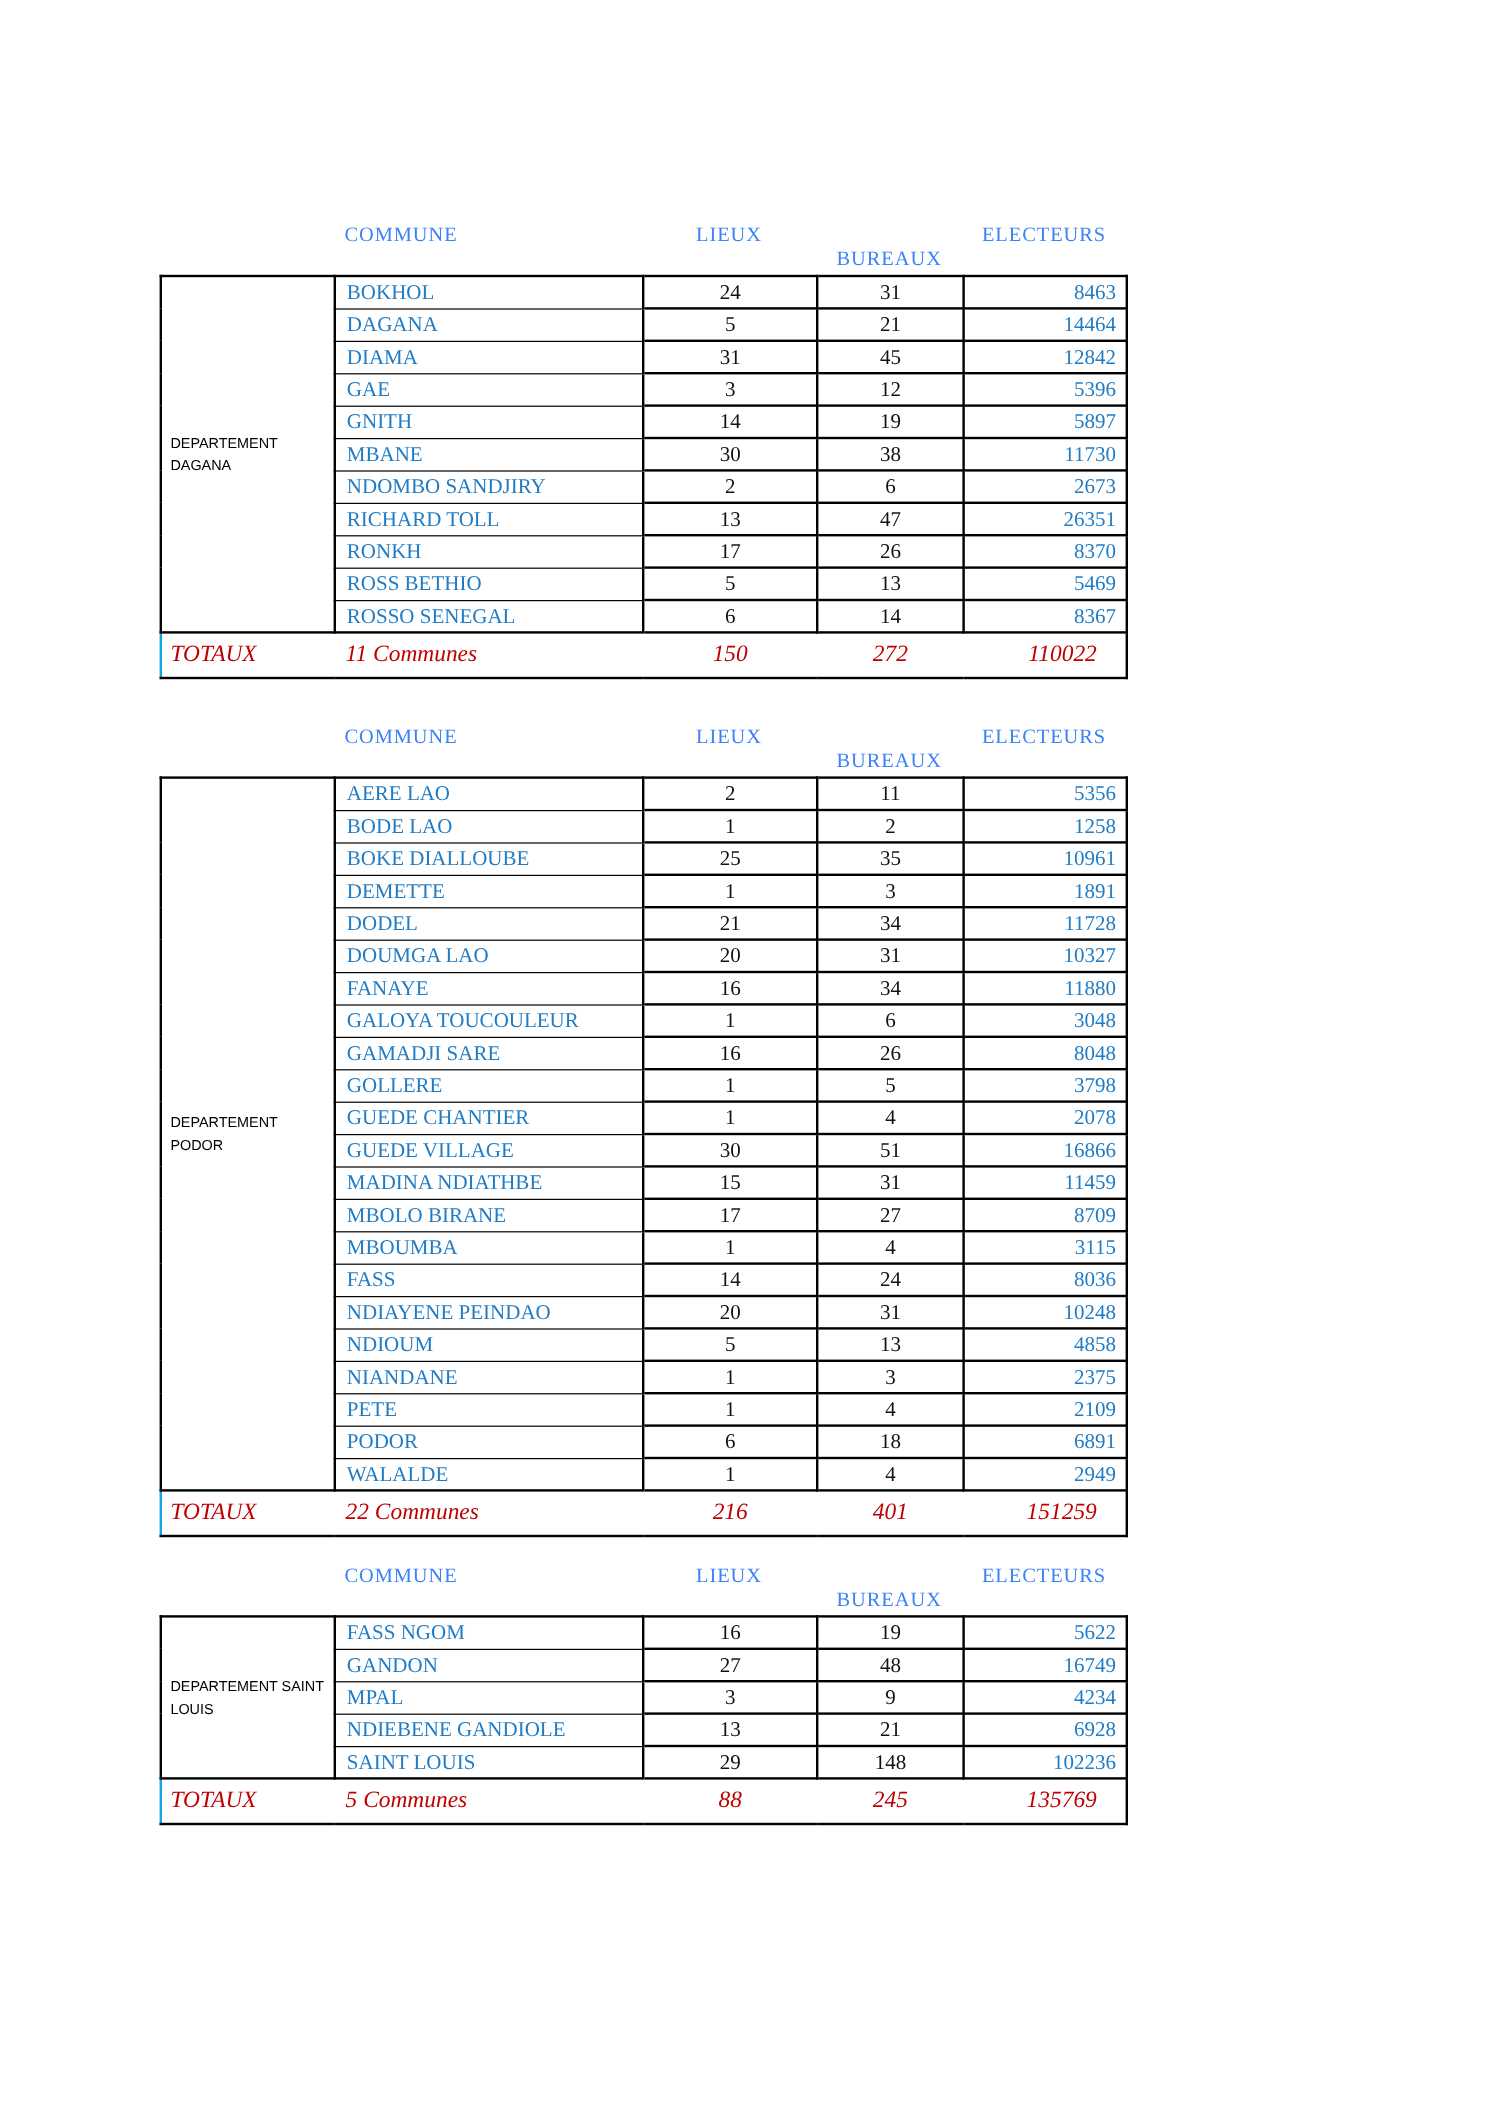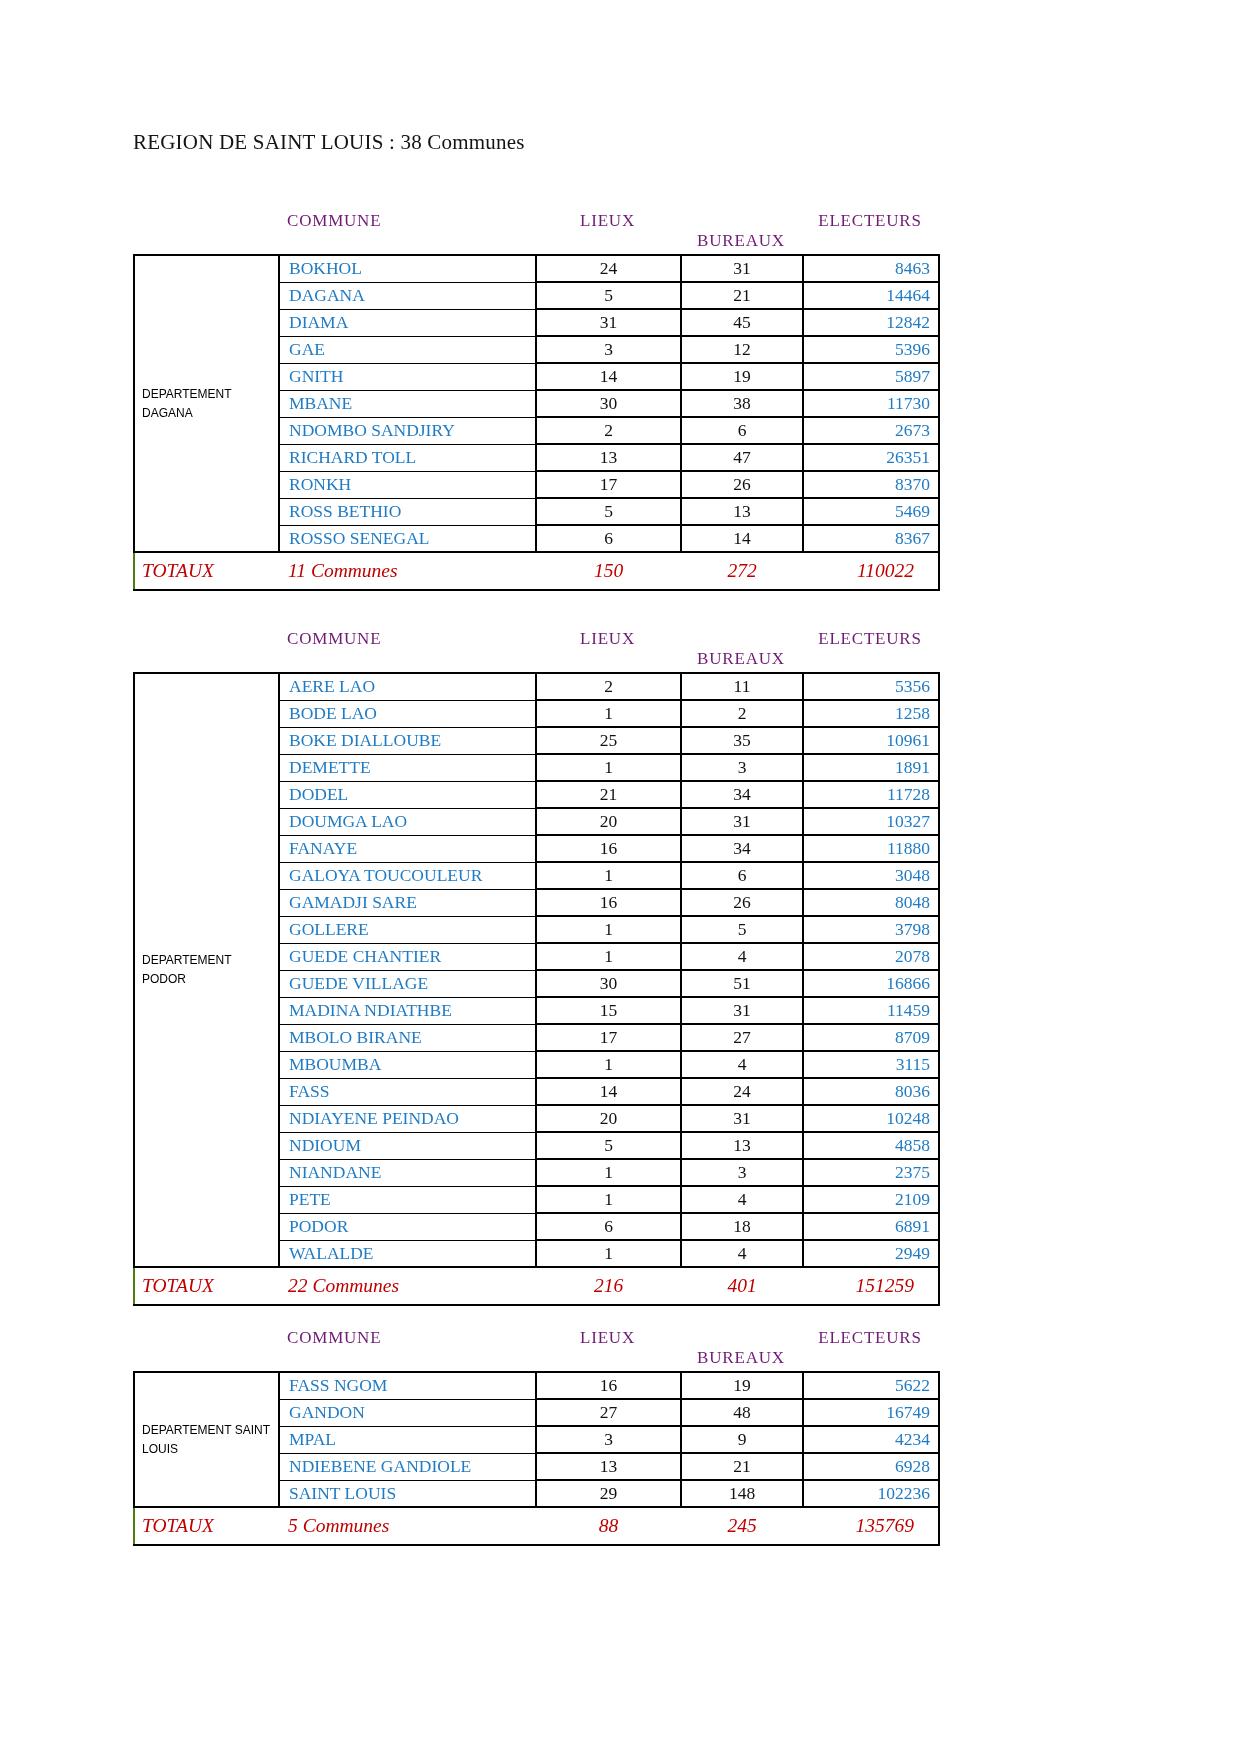--- a/index.html
+++ b/index.html
@@ -14,21 +14,21 @@
   .page { padding:130px 0 0 133px; }
 
   .title { font-size:21px; font-weight:normal; color:#141414; letter-spacing:0.2px; }
 
   .subtitle { margin-top:7px; font-size:17.5px; font-style:italic; font-weight:bold; white-space:nowrap; }
   .sum-group { margin-right:26px; }
   .sum-label { color:#00A651; text-decoration:underline; }
   .sum-value { color:#DF0000; margin-left:7px; }
 
   .tbl-section { width:805px; }
-  .cols-header { display:flex; font-size:17px; letter-spacing:0.8px; color:#701a75; line-height:20px; }
+  .cols-header { display:flex; font-size:17px; letter-spacing:0.8px; color:#3b82f6; line-height:20px; }
   .ch-dept    { width:145px; }
   .ch-commune { width:257px; padding-left:9px; }
   .ch-lieux   { width:145px; text-align:center; }
   .ch-bureaux { width:122px; text-align:center;margin-top:20px; }
   .ch-elect   { width:136px; text-align:center; }
 
   table { border-collapse:collapse; table-layout:fixed; width:805px; margin-top:3px; }
   col.c-dept    { width:145px; }
   col.c-commune { width:257px; }
   col.c-lieux   { width:145px; }
@@ -49,35 +49,34 @@
   }
   td.num   { border:2px solid #000; text-align:center; color:#111; }
   td.elect { border:2px solid #000; text-align:right; padding-right:8px; color:#1F7BC4; }
   tbody tr:first-child td { border-top:2px solid #000; }
 
   tr.totals td {
     border-top:2px solid #000; border-bottom:2px solid #000;
     border-left:0; border-right:0;
     color:#C00000; font-style:italic; font-size:19.5px; height:38px;
   }
-  tr.totals td.t-label    { border-left:2px solid #4d7c0f; padding-left:7px; }
+  tr.totals td.t-label    { border-left:2px solid #0ea5e9; padding-left:7px; }
   tr.totals td.t-communes { padding-left:9px; }
   tr.totals td.t-num      { text-align:center; }
   tr.totals td.t-elect    { border-right:2px solid #000; text-align:right; padding-right:24px; }
 
   .mt-t1 { margin-top:56px; }
   .mt-t2 { margin-top:38px; }
   .mt-t3 { margin-top:22px; }
 </style>
 </head>
 <body>
 
 <div class="page">
 
-  <div class="title">REGION DE SAINT LOUIS : 38 Communes</div>
 
 
   <section class="tbl-section mt-t1">
     <div class="cols-header">
       <div class="ch-dept"></div>
       <div class="ch-commune">COMMUNE</div>
       <div class="ch-lieux">LIEUX</div>
       <div class="ch-bureaux">BUREAUX</div>
       <div class="ch-elect">ELECTEURS</div>
     </div>

